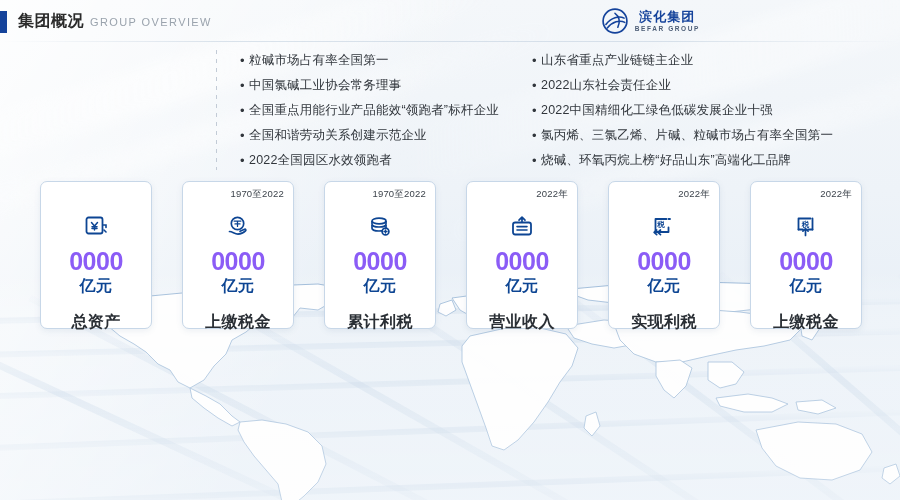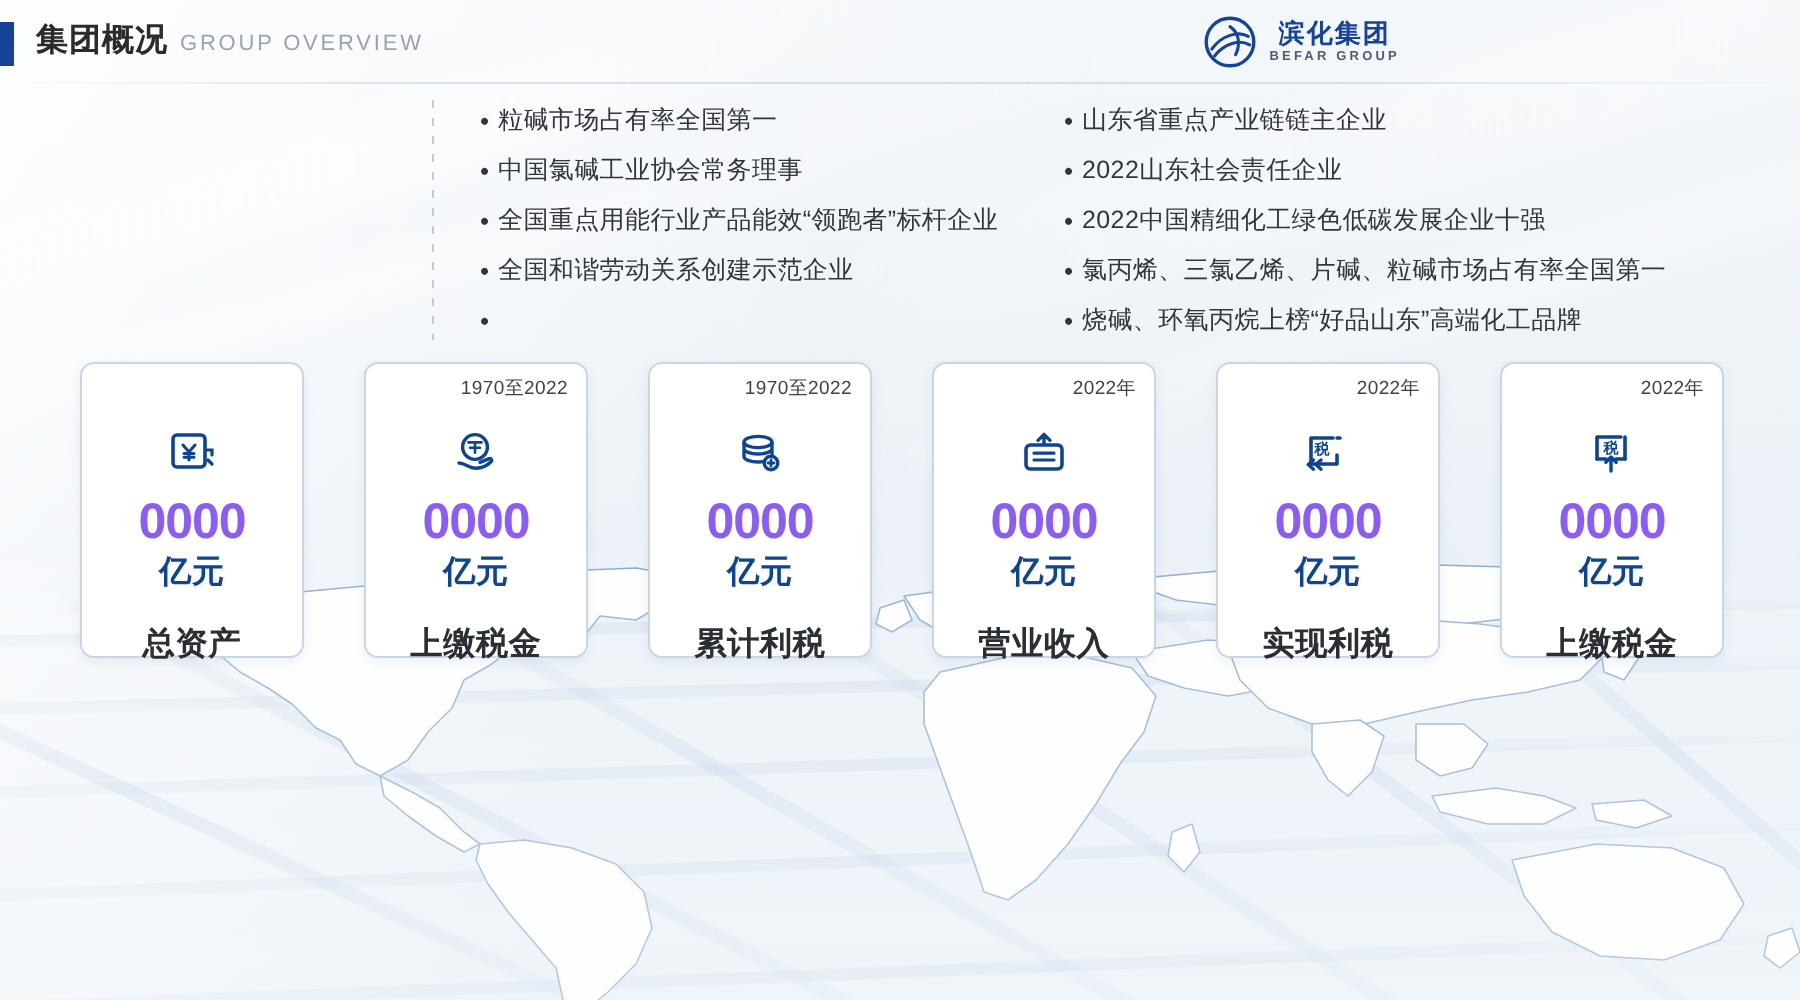--- a/index.html
+++ b/index.html
@@ -380,20 +380,21 @@
     <div class="bullet-row">
       <span class="bullet-dot">•</span>
       <span class="bullet-text">全国重点用能行业产品能效“领跑者”标杆企业</span>
     </div>
     <div class="bullet-row">
       <span class="bullet-dot">•</span>
       <span class="bullet-text">全国和谐劳动关系创建示范企业</span>
     </div>
     <div class="bullet-row">
       <span class="bullet-dot">•</span>
+      <span class="bullet-text">2022全国园区水效领跑者</span>
     </div>
   </div>
 
   <div class="bullets" id="bullets-right">
     <div class="bullet-row">
       <span class="bullet-dot">•</span>
       <span class="bullet-text">山东省重点产业链链主企业</span>
     </div>
     <div class="bullet-row">
       <span class="bullet-dot">•</span>

